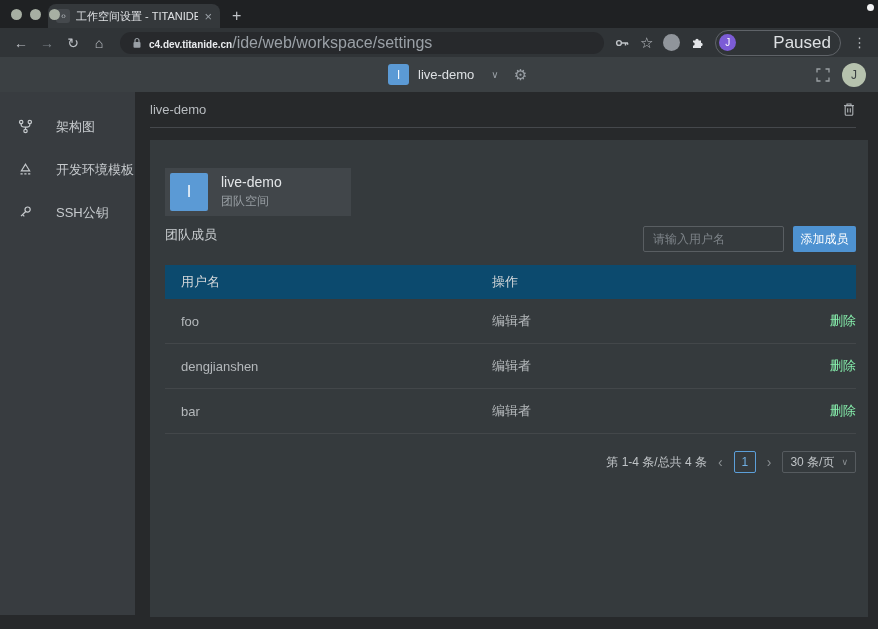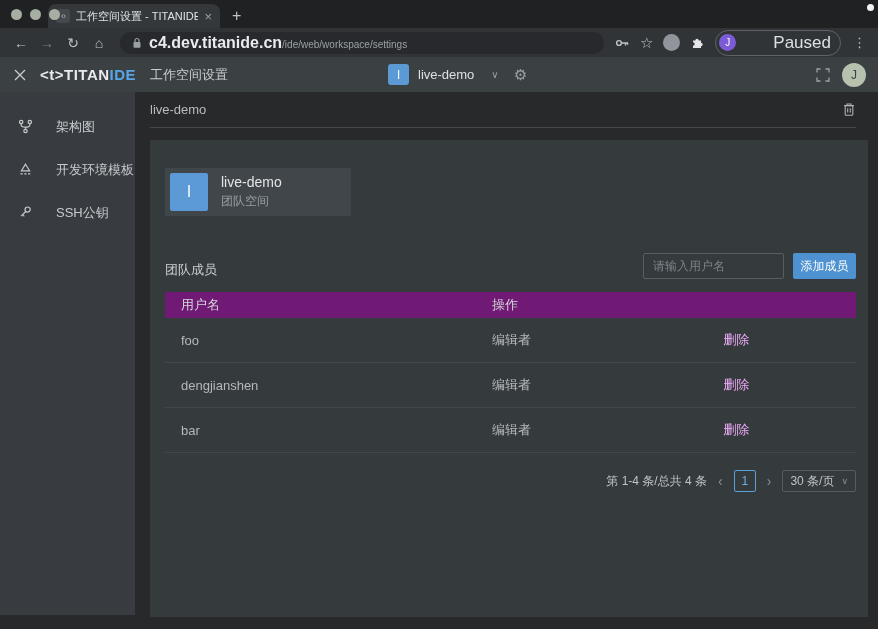--- a/index.html
+++ b/index.html
@@ -20,22 +20,22 @@
   .new-tab { font-size:16px; color:#c0c4c8; margin:0 0 3px 12px; }
   .status-dot { position:absolute; right:4px; top:4px; width:7px; height:7px; border-radius:50%; background:#f2f3f4; }
 
   
   .toolbar { height:29px; background:#303437; display:flex; align-items:center; padding:0 10px; gap:4px; flex:none; }
   .nav-btn { width:22px; height:22px; display:flex; align-items:center; justify-content:center;
     color:#bdc1c6; font-size:14px; border-radius:50%; flex:none; }
   .nav-btn.dim { color:#7a8085; }
   .omnibox { flex:1; height:22px; background:#27292c; border-radius:11px; margin:0 6px;
     display:flex; align-items:center; padding:0 12px; gap:7px; min-width:0; }
-  .omnibox .domain { font-size:16px; font-weight:bold; color:#e8eaed; }
-  .omnibox .path { font-size:10px; color:#9aa0a6;margin-top:48px; }
+  .omnibox .domain { font-size:10px; font-weight:bold; color:#e8eaed; }
+  .omnibox .path { font-size:16px; color:#9aa0a6;margin-top:48px; }
   .right-icons { display:flex; align-items:center; gap:10px; flex:none; }
   .ext-circle { width:17px; height:17px; border-radius:50%; background:#90959b; display:flex;
     align-items:center; justify-content:center; color:#3c4043; font-size:10px; font-weight:bold; }
   .profile-pill { display:flex; align-items:center; gap:5px; border:1.5px solid #5f6368; border-radius:13px;
     padding:2px 9px 2px 3px; }
   .profile-avatar { width:17px; height:17px; border-radius:50%; background:#7c5cd6; color:#fff;
     font-size:10px; display:flex; align-items:center; justify-content:center; }
   .profile-status { font-size:17px; color:#dde0e3;padding-left:32px; }
   .menu-dots { color:#bdc1c6; font-size:13px; padding:0 2px; }
 
@@ -71,36 +71,36 @@
   .hdr-divider { height:1px; background:#45484c; margin:0 22px 0 15px; }
   .panel { background:#353a3d; margin:12px 10px 12px 15px; flex:1; padding:0 12px 0 15px; }
 
   .ws-card { margin-top:28px; width:186px; height:48px; background:#41464a; display:flex; align-items:center; padding:5px; }
   .ws-card-avatar { width:38px; height:38px; border-radius:2px; background:#5b9ad5; color:#fff; font-size:16px;
     display:flex; align-items:center; justify-content:center; flex:none; }
   .ws-card-txt { margin-left:13px; display:flex; flex-direction:column; gap:3px; }
   .ws-card-name { font-size:14px; color:#e2e5e7; }
   .ws-card-type { font-size:12px; color:#989ea3; }
 
-  .members-row { margin-top:37px; display:flex; align-items:flex-end; justify-content:space-between; }
+  .members-row { margin-top:10px; display:flex; align-items:flex-start; justify-content:space-between; }
   .members-title { font-size:13px; color:#ccd0d3; }
   .members-actions { display:flex; align-items:center; gap:9px; }
   .user-input { width:141px; height:26px; background:transparent; border:1px solid #595e62; border-radius:2px;
     color:#cfd3d6; font-size:12px; padding:0 9px; outline:none; font-family:inherit; }
   .user-input::placeholder { color:#7d8388; }
   .add-btn { width:63px; height:26px; background:#4e92d1; color:#fff; border:none; border-radius:2px;
     font-size:12px; font-family:inherit; cursor:pointer; }
 
   .member-table { margin-top:13px; }
-  .t-head { height:26px; background:#701a75; display:grid; grid-template-columns:45% 33.5% 21.5%; align-items:center; }
+  .t-head { height:34px; background:#0c4a6e; display:grid; grid-template-columns:45% 33.5% 21.5%; align-items:center; }
   .t-head span { font-size:13px; color:#d5d8da; padding-left:16px; }
   .t-row { height:45px; display:grid; grid-template-columns:45% 33.5% 21.5%; align-items:center;
     border-bottom:1px solid #43474a; }
   .t-row span { font-size:13px; color:#b4b8bb; padding-left:16px; }
-  .t-row .action { color:#f0abfc; cursor:default; }
+  .t-row .action { color:#86efac; cursor:default;text-align:right; }
   .t-row .action-dash { color:#8d9296; }
 
   .pagination { margin-top:17px; display:flex; align-items:center; justify-content:flex-end; gap:11px;
     font-size:12px; color:#bfc3c6; }
   .pg-arrow { color:#8b9093; font-size:14px; line-height:1; cursor:default; }
   .pg-num { width:22px; height:22px; border:1px solid #5c9fd9; border-radius:2px; color:#6faee2;
     display:flex; align-items:center; justify-content:center; font-size:12px; }
   .pg-size { height:22px; border:1px solid #565b5f; border-radius:2px; display:flex; align-items:center;
     gap:7px; padding:0 7px; color:#bfc3c6; }
   .pg-size .chev2 { font-size:9px; color:#8b9093; }
@@ -149,27 +149,20 @@
       </svg>
       <span class="profile-pill">
         <span class="profile-avatar">J</span>
         <span class="profile-status">Paused</span>
       </span>
       <span class="menu-dots">⋮</span>
     </div>
   </div>
 
   <div class="appbar">
-    <div class="appbar-left">
-      <svg width="12" height="12" viewBox="0 0 12 12">
-        <path d="M1 1 L11 11 M11 1 L1 11" stroke="#c8ccd0" stroke-width="1.3"></path>
-      </svg>
-      <span class="logo"><span class="lg-pre">&lt;t&gt;</span><span class="lg-main">TITAN</span><span class="lg-acc">IDE</span></span>
-      <span class="appbar-title">工作空间设置</span>
-    </div>
     <div class="appbar-center">
       <span class="ws-avatar-sm">l</span>
       <span class="ws-name-sm">live-demo</span>
       <span class="chev">∨</span>
       <span class="gear">⚙</span>
     </div>
     <div class="appbar-right">
       <svg width="14" height="14" viewBox="0 0 14 14">
         <path d="M1 4.5 V1 H4.5 M9.5 1 H13 V4.5 M13 9.5 V13 H9.5 M4.5 13 H1 V9.5" fill="none" stroke="#9ba0a4" stroke-width="1.3"></path>
       </svg>

